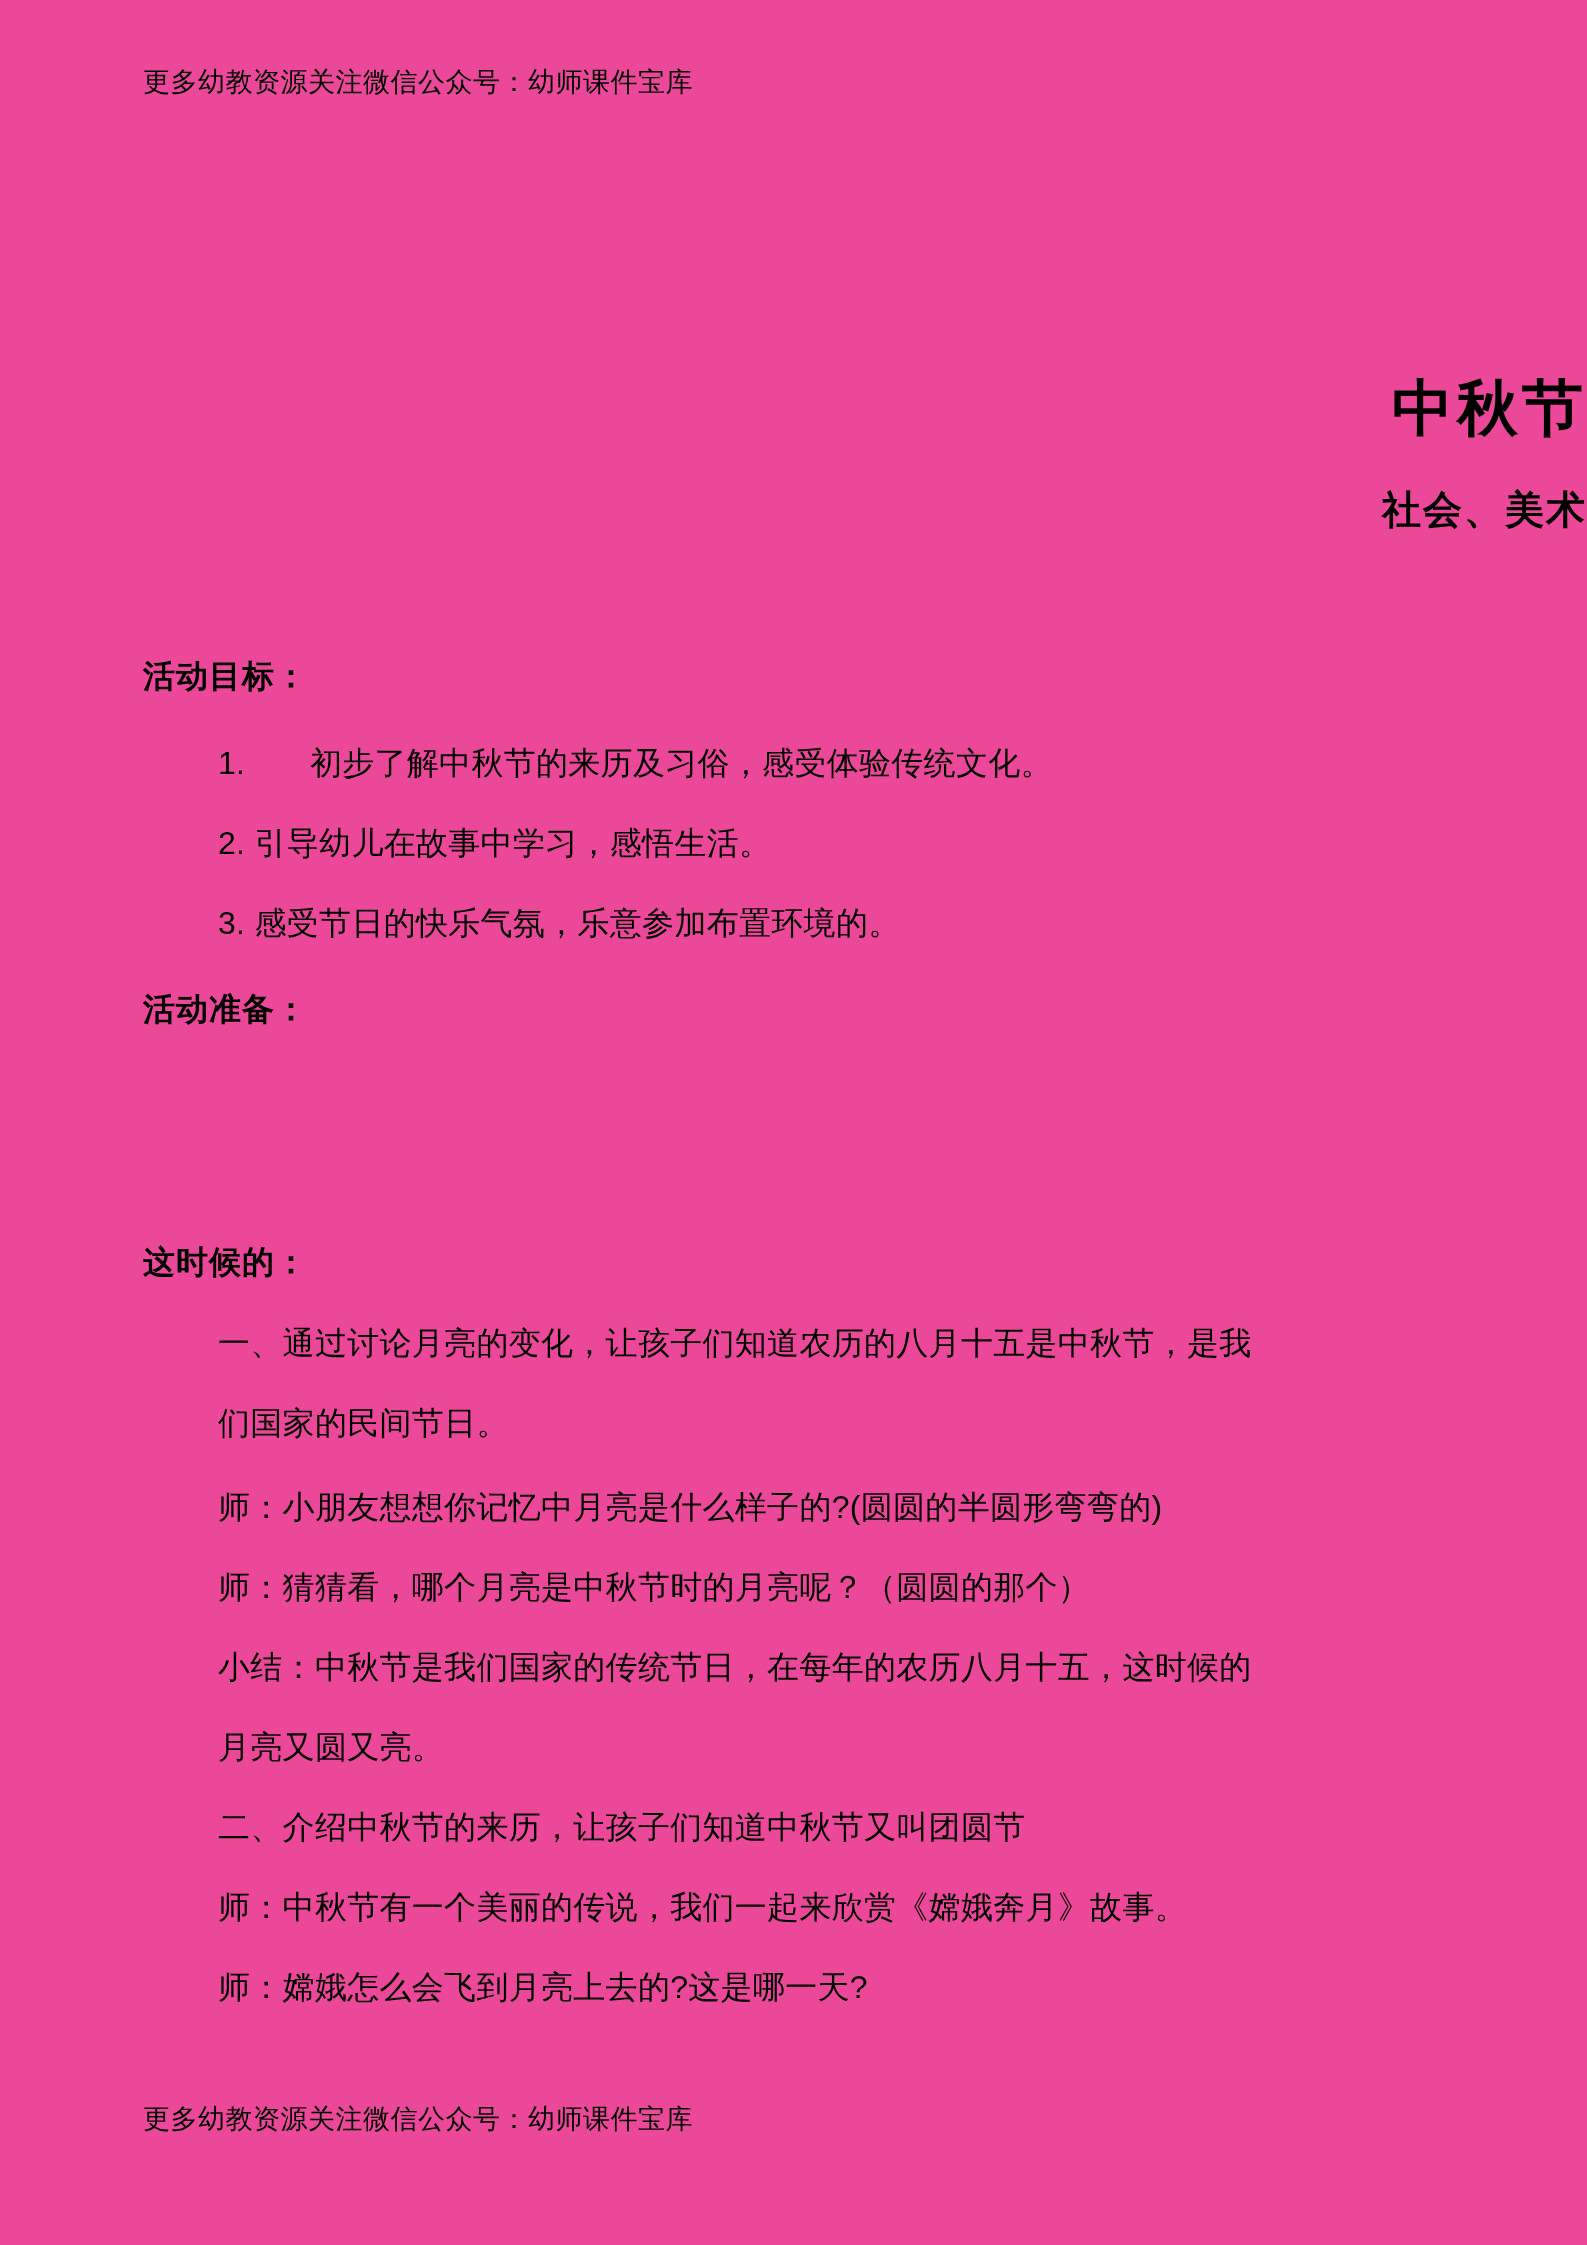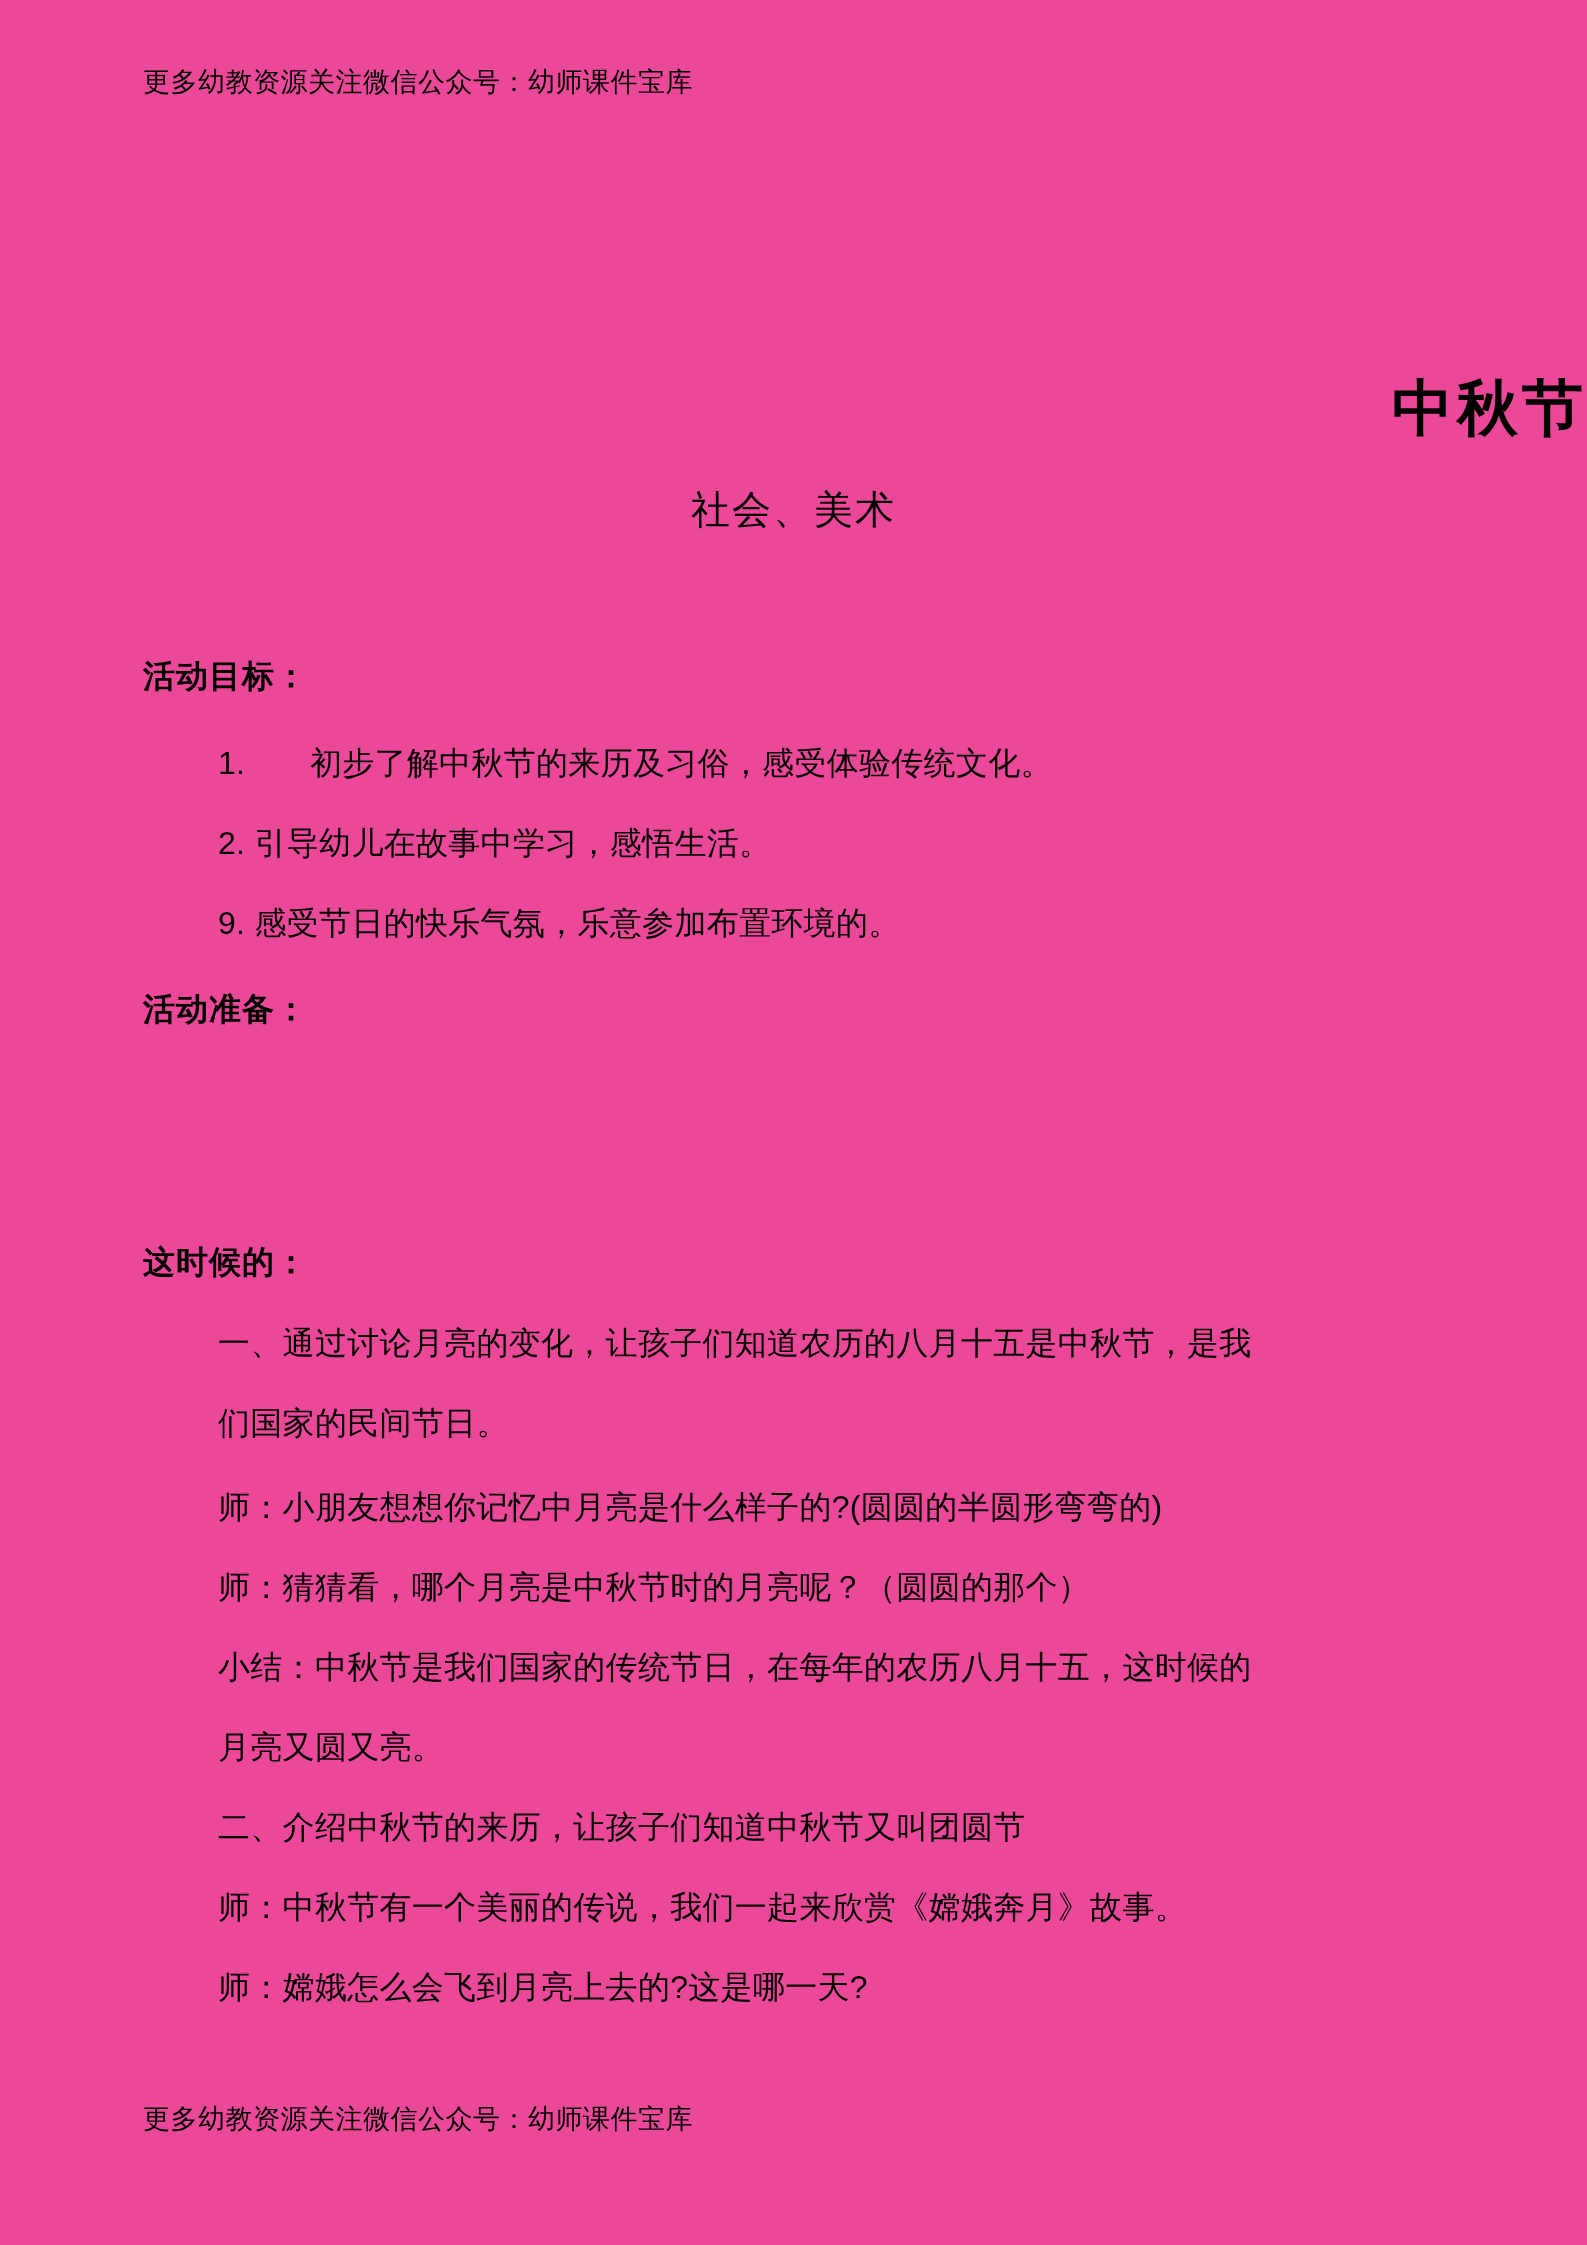--- a/index.html
+++ b/index.html
@@ -49,23 +49,23 @@
     font-size: 61px;
     font-weight: bold;
     letter-spacing: 4px;
     line-height: 1.0;
     margin: 0 0 0 0;
     padding-top: 28px;
     font-family: "Liberation Sans", "DejaVu Sans", sans-serif;
   }
 
   .doc-subtitle {
-    text-align: center;
+    text-align: right;
     font-size: 39px;
-    font-weight: normal;
+    font-weight: bold;
     letter-spacing: 2px;
     line-height: 1.0;
     margin: 47px 0 0 0;
     font-family: "Liberation Serif", "DejaVu Serif", serif;
   }
 
   .section-heading {
     font-size: 32px;
     font-weight: bold;
     letter-spacing: 1px;
@@ -105,21 +105,21 @@
   <div style="position:absolute; left:0; top:490px; width:1587px; text-align:center;">
     <div class="doc-subtitle" style="margin:0;">社会、美术</div>
   </div>
 
   <div class="abs section-heading" style="left:143px; top:660px;">活动目标：</div>
 
   <div class="abs para" style="left:218px; top:747px;">1.　　初步了解中秋节的来历及习俗，感受体验传统文化。</div>
 
   <div class="abs para" style="left:218px; top:827px;">2. 引导幼儿在故事中学习，感悟生活。</div>
 
-  <div class="abs para" style="left:218px; top:907px;">9. 感受节日的快乐气氛，乐意参加布置环境的。</div>
+  <div class="abs para" style="left:218px; top:907px;">3. 感受节日的快乐气氛，乐意参加布置环境的。</div>
 
   <div class="abs section-heading" style="left:143px; top:993px;">活动准备：</div>
 
 
   <div class="abs section-heading" style="left:143px; top:1246px;">这时候的：</div>
 
   <div class="abs para" style="left:218px; top:1327px;">一、通过讨论月亮的变化，让孩子们知道农历的八月十五是中秋节，是我</div>
 
   <div class="abs para" style="left:218px; top:1407px;">们国家的民间节日。</div>
 

